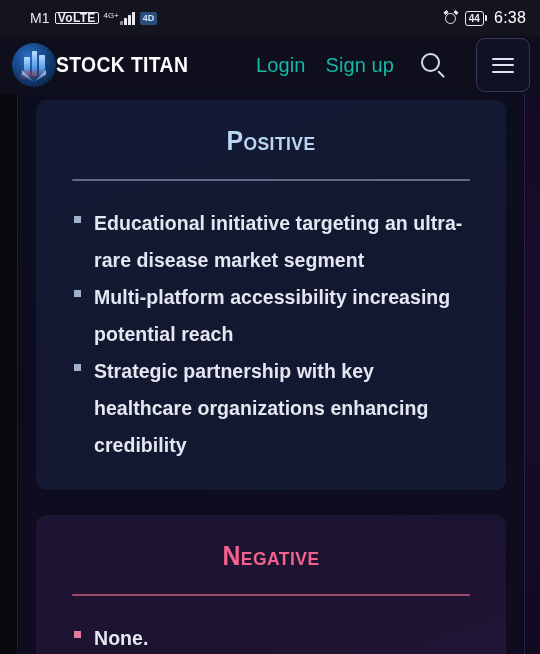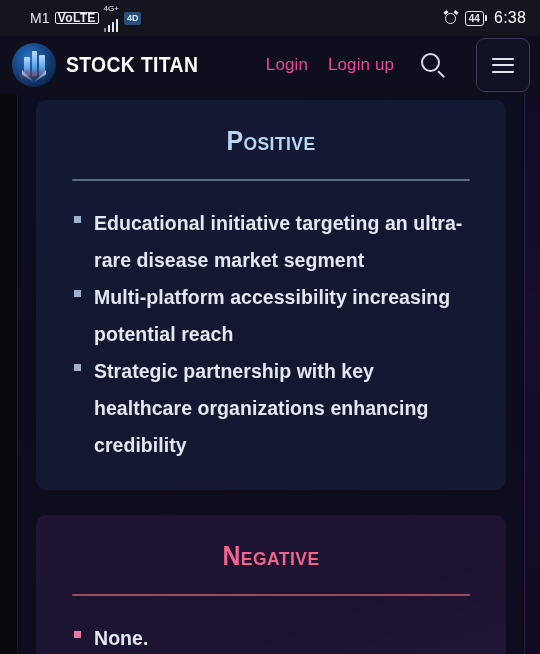--- a/index.html
+++ b/index.html
@@ -41,21 +41,21 @@
     font-size:14px;
   }
   .sb-left { display:flex; align-items:center; gap:5px; margin-left:16px; }
   .sb-right { display:flex; align-items:center; gap:7px; margin-left:auto; }
   .sb-carrier { font-size:14px; letter-spacing:.2px; color:#e9e9f0; }
   .sb-volte {
     font-size:12px; font-weight:bold; letter-spacing:.3px;
     border:1.4px solid #e9e9f0; border-radius:2px;
     padding:1px 2px 0 2px; line-height:9px; color:#e9e9f0;text-align:center;
   }
-  .sb-net { display:flex; align-items:flex-start; gap:1px;flex-direction:column; }
+  .sb-net { display:flex; align-items:flex-start; gap:1px; }
   .sb-net-label { font-size:8px; line-height:8px; color:#e9e9f0; margin-bottom:5px; }
   .bars { display:flex; align-items:flex-end; gap:1.5px; height:13px; }
   .bars i { width:2.6px; background:#e9e9f0; border-radius:.5px; display:block; }
   .bars i:nth-child(1){ height:4px; opacity:.55;}
   .bars i:nth-child(2){ height:7px;}
   .bars i:nth-child(3){ height:10px;}
   .bars i:nth-child(4){ height:13px;}
   .sb-4d {
     font-size:9px; font-weight:bold; color:#cfe3ff;
     background:#2b4d7a; border-radius:2px;
@@ -85,21 +85,21 @@
   .sb-time { font-size:16px; color:#ffffff; letter-spacing:.2px; }
 
   
   .siteheader {
     position:absolute; left:0; top:36px; width:540px; height:58px;
     background:#0e0e1c;
     display:flex; align-items:center;
     padding:0 10px 0 12px;
     z-index:5;
   }
-  .brand { display:flex; align-items:center; gap:10px; }
+  .brand { display:flex; align-items:center; }
   .logo {
     width:44px; height:44px; border-radius:50%;
     background:radial-gradient(circle at 38% 32%, #2a6fc4 0%, #14427e 46%, #07152e 100%);
     position:relative; overflow:hidden; flex:none;
   }
   .logo .bar {
     position:absolute; bottom:11px; width:5.5px;
     background:linear-gradient(180deg,#bcdcff 0%,#5ea2e8 60%,#2f6fb8 100%);
     border-radius:1px;
   }
@@ -117,21 +117,21 @@
     background:linear-gradient(90deg,rgba(200,60,60,.55),rgba(120,30,40,.15));
     filter:blur(1.5px);
   }
   .brandname {
     font-family:"Liberation Sans Narrow","Liberation Sans", sans-serif;
     font-weight:bold; font-size:22px; letter-spacing:.4px;
     color:#ffffff; transform:scaleX(.88); transform-origin:left center;
   }
   .nav { display:flex; align-items:center; gap:20px; margin-left:auto; }
   .navlink {
-    font-size:17px; color:#ec4899; letter-spacing:.1px; white-space:nowrap;
+    font-size:20px; color:#14b8a6; letter-spacing:.1px; white-space:nowrap;
   }
   .search-btn {
     width:30px; height:30px; position:relative; flex:none; margin-left:4px;
   }
   .search-btn .ring {
     position:absolute; left:3px; top:3px; width:19px; height:19px;
     border:2px solid #d6dbe8; border-radius:50%;
   }
   .search-btn .handle {
     position:absolute; left:20px; top:20px; width:9px; height:2px;
@@ -244,21 +244,21 @@
         <span class="bar b1"></span>
           <span class="bar b2"></span>
           <span class="bar b3"></span>
         <span class="glint"></span>
         <span class="chev"></span>
       </div>
       <span class="brandname">STOCK TITAN</span>
     </div>
     <div class="nav">
       <span class="navlink">Login</span>
-      <span class="navlink">Login up</span>
+      <span class="navlink">Sign up</span>
       <span class="search-btn">
         <span class="ring"></span>
           <span class="handle"></span>
       </span>
       <span class="menu-btn">
         <i></i>
           <i></i>
           <i></i>
       </span>
     </div>

